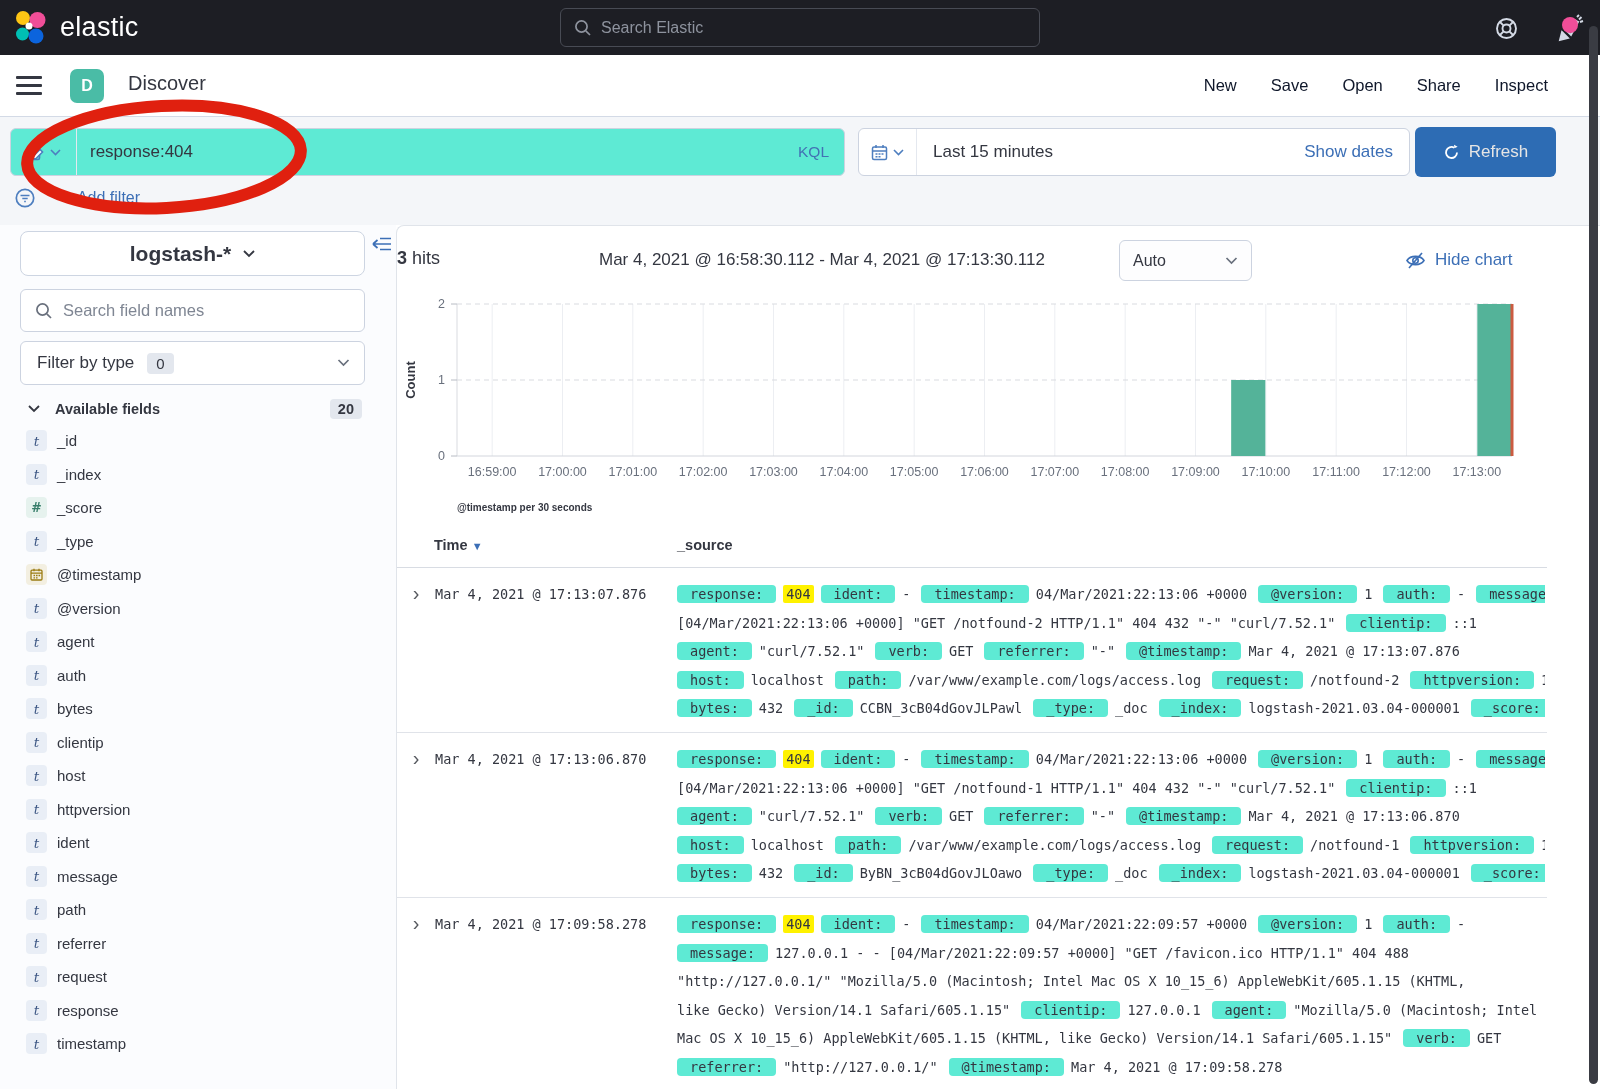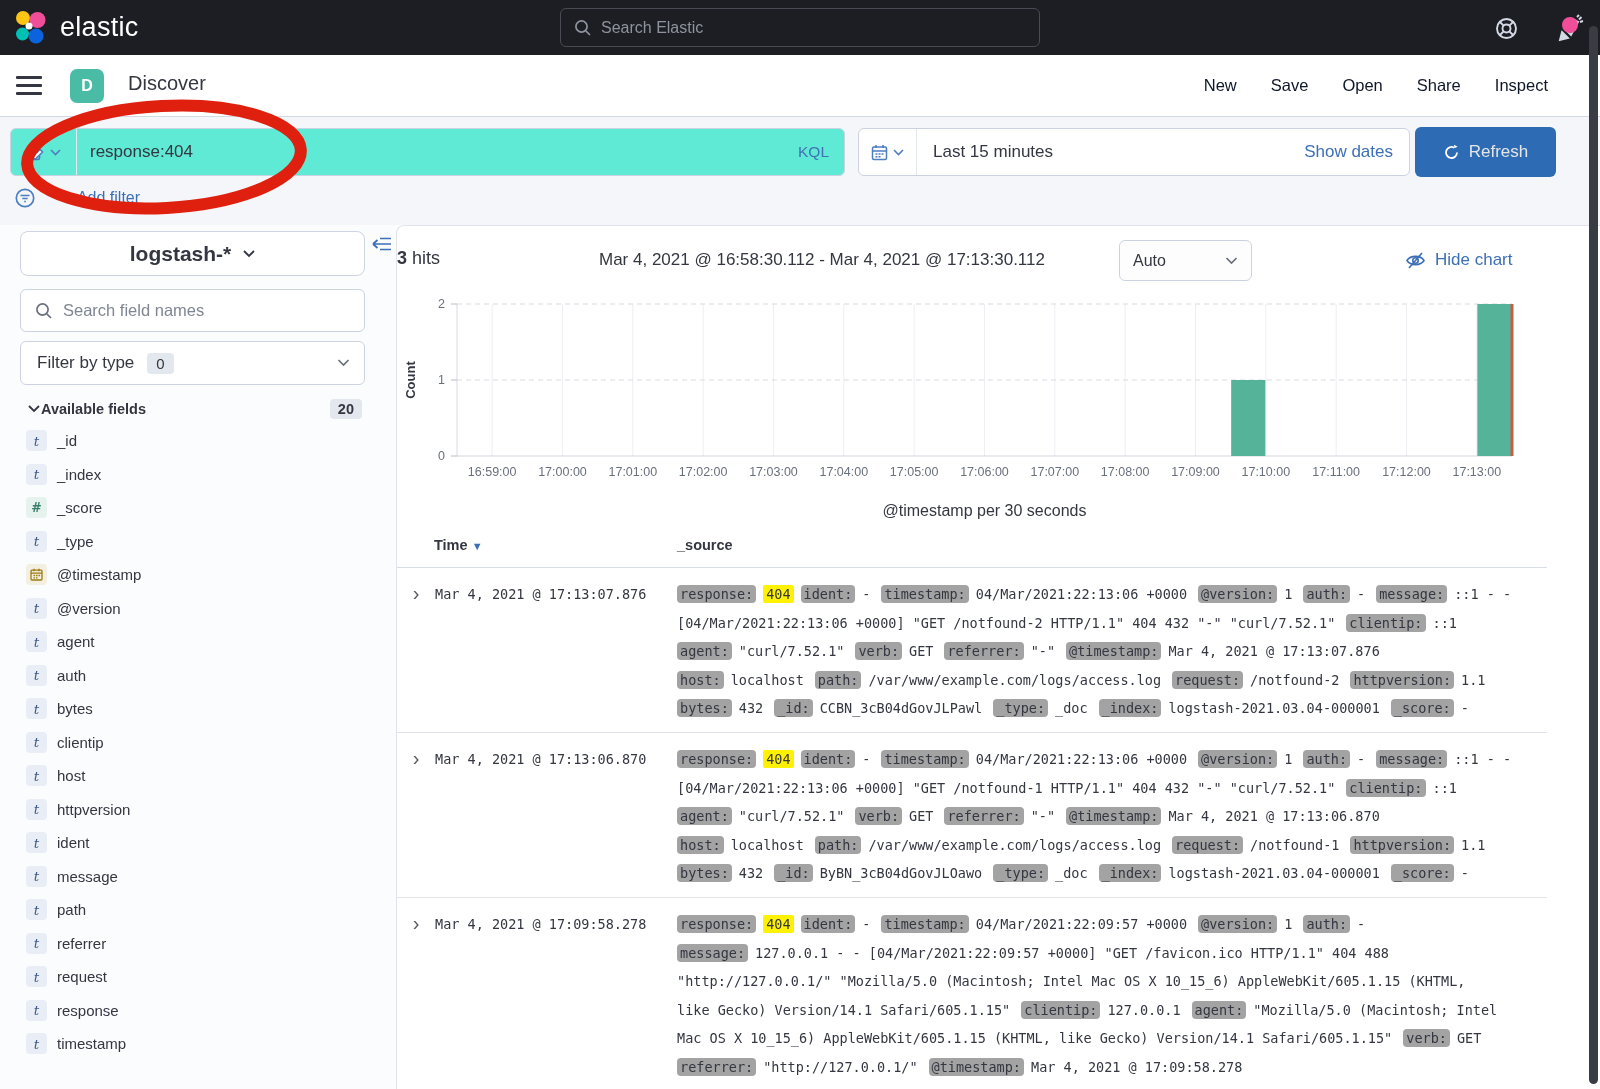--- a/index.html
+++ b/index.html
@@ -49,51 +49,51 @@
   .collapse{position:absolute;left:372px;top:10px;cursor:pointer}
   .f-search{position:absolute;left:20px;top:64px;width:345px;height:43px;background:#fff;border:1px solid #ccd3e0;
     border-radius:6px;display:flex;align-items:center}
   .f-search input{flex:1;border:none;outline:none;font-size:16.5px;color:#343741;font-family:"Liberation Sans",sans-serif}
   .f-search input::placeholder{color:#7f8693}
   .f-type{position:absolute;left:20px;top:116px;width:345px;height:44px;background:#fff;border:1px solid #ccd3e0;
     border-radius:6px;display:flex;align-items:center;cursor:pointer}
   .f-type-label{font-size:17px;margin-left:16px}
   .cnt-badge{background:#e3e7ee;border-radius:4px;padding:2px 9px;font-size:15px;margin-left:13px;color:#343741}
   .avail{position:absolute;left:0;top:174px;width:362px;padding-left:28px;display:flex;align-items:center}
-  .avail-label{font-weight:bold;font-size:14.5px;margin-left:1px}
+  .avail-label{font-weight:bold;font-size:14.5px;margin-left:15px}
   .avail-badge{margin-left:auto;background:#e3e7ee;border-radius:4px;padding:2px 8px;font-size:14.5px;font-weight:bold}
   .field-list{position:absolute;left:0;top:199px;width:396px}
   .field-row{height:33.5px;display:flex;align-items:center;padding-left:26px;cursor:pointer}
   .tok{width:21px;height:21px;border-radius:4px;display:flex;align-items:center;justify-content:center;
     font-family:"DejaVu Serif",serif;font-style:italic;font-size:13.5px;flex:none}
   .tok-string{background:#e9eef6;color:#3f5885}
   .tok-number{background:#e6f2ee;color:#387e6b;font-style:normal;font-weight:bold;font-size:12.5px}
   .tok-date{background:#f3efe1;color:#9b7c13;font-style:normal}
   .field-name{margin-left:10px;font-size:15px;color:#343741}
   
   .main{position:absolute;left:396px;top:225px;width:1204px;height:864px;background:#fff;
     border-top:1px solid #e0e4ea;border-left:1px solid #e0e4ea;border-top-left-radius:8px}
   .hits{position:absolute;left:0;top:22px;font-size:18px}
   .trange{position:absolute;left:202px;top:24px;font-size:17px}
   .auto-select{position:absolute;left:722px;top:14px;width:133px;height:41px;border:1px solid #ccd3e0;background:#fdfdfe;
     border-radius:6px;display:flex;align-items:center;font-size:16px;cursor:pointer}
   .auto-select span{margin-left:13px;flex:1}
   .hide-chart{position:absolute;left:1008px;top:24px;display:flex;align-items:center;gap:9px;color:#3c6fb6;font-size:17px;cursor:pointer}
-  .xlabel{position:absolute;left:60px;top:276px;width:1055px;text-align:center;font-weight:normal;font-size:16px}
+  .xlabel{position:absolute;left:60px;top:276px;width:1055px;text-align:left;font-weight:bold;font-size:10px}
   .thead{position:absolute;left:0;top:303px;width:1150px;height:39px;border-bottom:1px solid #d8dce3;font-weight:bold;font-size:14.5px}
   .th-time{position:absolute;left:37px;top:8px;cursor:pointer}
   .th-time .arr{color:#3c6fb6;font-size:11px}
   .th-source{position:absolute;left:280px;top:8px}
   .rows{position:absolute;left:0;top:342px;width:1150px;height:522px;overflow:hidden}
   .doc-row{display:grid;grid-template-columns:38px 242px 868px;padding:12px 0 9px;border-bottom:1px solid #e0e3e9}
   .expand{justify-self:center;color:#55585e;font-size:20px;line-height:26px;cursor:pointer}
   .doc-time{font-family:"DejaVu Sans Mono",monospace;font-size:13.5px;line-height:28.6px}
   .src-line{white-space:nowrap;overflow:hidden;height:28.6px;line-height:28.6px;
     font-family:"DejaVu Sans Mono",monospace;font-size:13.5px;color:#343741}
-  .fkey{background:#a3a3a3;border-radius:4px;padding:1px 3px;margin-right:7px}
+  .fkey{background:#5eead4;border-radius:4px;padding:1px 13px;margin-right:7px}
   .fval{margin-right:11px}
   .fhl{background:#fff200;padding:1px 3px;border-radius:2px;margin-right:7px}
   
   .scroll-thumb{position:absolute;right:2px;top:26px;width:9px;height:1058px;background:#3a3c43;border-radius:5px;z-index:50}
   .annotation{position:absolute;left:0;top:0;z-index:60;pointer-events:none}
   svg{display:block}
 </style>
 </head>
 <body>
 

